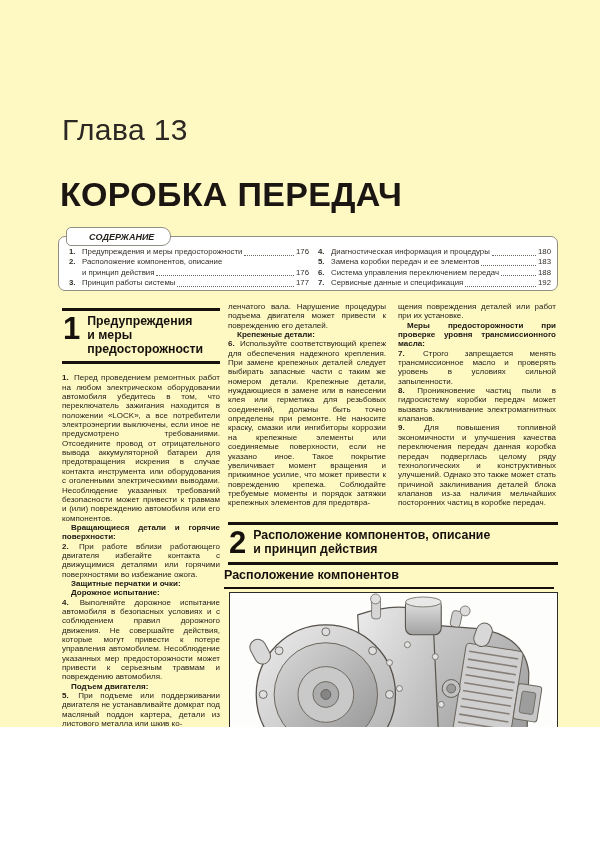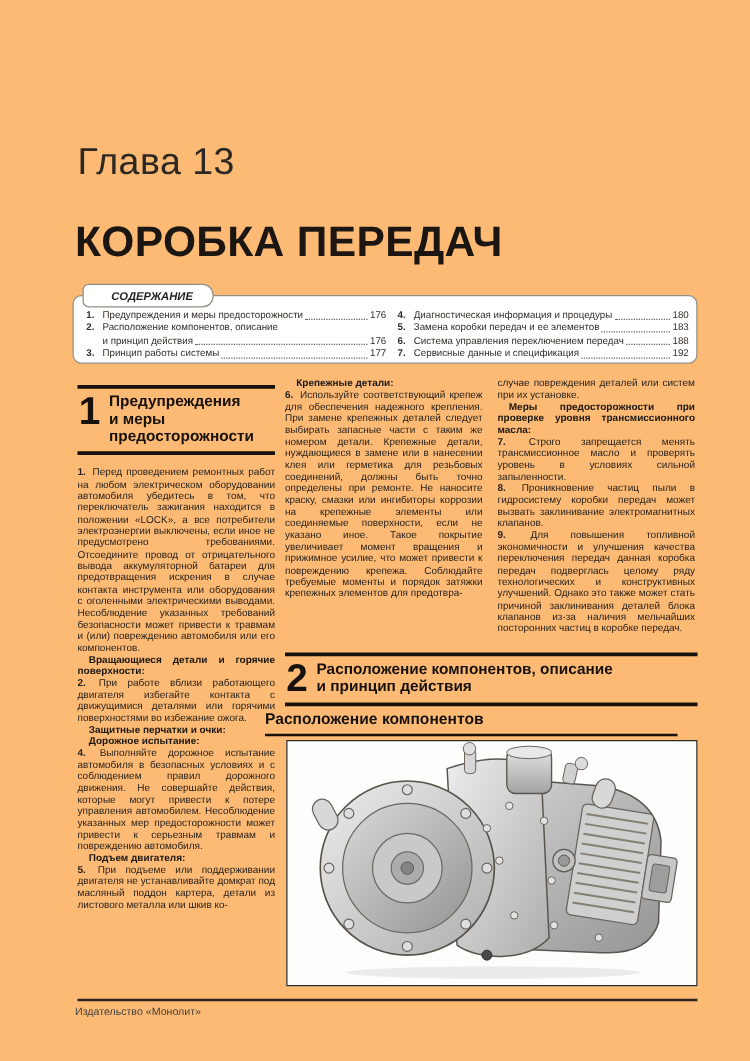--- a/index.html
+++ b/index.html
@@ -1,16 +1,16 @@
 <!DOCTYPE html>
 <html lang="ru"><head>
 <meta charset="utf-8">
 <style>
   html,body{margin:0;padding:0;background:#ffffff;}
-  .page{position:relative;width:600px;height:849px;background:#fdba74;
+  .page{position:relative;width:600px;height:727px;background:#fef9c3;
         font-family:"Liberation Sans",sans-serif;overflow:hidden;color:#27221c;}
 
   .chapter{position:absolute;left:62px;top:113px;font-size:30px;font-weight:400;
            color:#2b2722;letter-spacing:.4px;}
   .doc-title{position:absolute;left:60px;top:175px;font-size:34px;font-weight:800;
              color:#1b1612;letter-spacing:.3px;}
 
   
   .toc-box{position:absolute;left:58px;top:236px;width:500px;height:55px;
            border:1.5px solid #948f85;border-radius:7px;background:#fff;box-sizing:border-box;}
@@ -38,21 +38,21 @@
   #col-right{left:398px;top:302px;}
 
   
   .sec{border-top:3.5px solid #16110d;border-bottom:3.5px solid #16110d;
        padding:3px 0 5px;display:flex;align-items:flex-start;}
   .sec.inflow{margin-bottom:9px;}
   .sec .num{font-size:31px;font-weight:800;line-height:27px;margin:1px 7px 0 1px;color:#16110d;}
   .sec .st{font-weight:700;font-size:12.3px;line-height:13.8px;color:#16110d;text-align:left;padding-top:1px;}
   .sec2{position:absolute;left:228px;top:522px;width:330px;box-sizing:border-box;}
 
-  .subhead{position:absolute;left:212px;top:568px;width:330px;font-weight:700;font-size:12.5px;
+  .subhead{position:absolute;left:224px;top:568px;width:330px;font-weight:700;font-size:12.5px;
            color:#16110d;border-bottom:2.5px solid #16110d;padding-bottom:5px;text-align:left;}
 
   .figure{position:absolute;left:229px;top:592px;width:329px;height:197px;
           border:1.5px solid #2e2a25;box-sizing:border-box;background:#fdfdfc;}
   .figure svg{display:block;width:100%;height:100%;}
 
   .footer-line{position:absolute;left:62px;top:799px;width:496px;height:2px;background:#2a251f;}
   .footer-text{position:absolute;left:60px;top:804px;font-size:8.5px;color:#45403a;}
 </style>
 </head>
@@ -130,26 +130,27 @@
     <p class="bh">Вращающиеся детали и горячие поверхности:</p>
     <p class="bp"><b>2.</b> <span>При работе вблизи работающего двигателя избегайте контакта с движущимися деталями или горячими поверхностями во избежание ожога.</span></p>
     <p class="bh">Защитные перчатки и очки:</p>
     <p class="bh">Дорожное испытание:</p>
     <p class="bp"><b>4.</b> <span>Выполняйте дорожное испытание автомобиля в безопасных условиях и с соблюдением правил дорожного движения. Не совершайте действия, которые могут привести к потере управления автомобилем. Несоблюдение указанных мер предосторожности может привести к серьезным травмам и повреждению автомобиля.</span></p>
     <p class="bh">Подъем двигателя:</p>
     <p class="bp"><b>5.</b> <span>При подъеме или поддерживании двигателя не устанавливайте домкрат под масляный поддон картера, детали из листового металла или шкив ко-</span></p>
   </div>
 
   <div class="col" id="col-mid">
+    <p class="cont">ленчатого вала. Нарушение процедуры подъема двигателя может привести к повреждению его деталей.</p>
     <p class="bh">Крепежные детали:</p>
     <p class="bp"><b>6.</b> <span>Используйте соответствующий крепеж для обеспечения надежного крепления. При замене крепежных деталей следует выбирать запасные части с таким же номером детали. Крепежные детали, нуждающиеся в замене или в нанесении клея или герметика для резьбовых соединений, должны быть точно определены при ремонте. Не наносите краску, смазки или ингибиторы коррозии на крепежные элементы или соединяемые поверхности, если не указано иное. Такое покрытие увеличивает момент вращения и прижимное усилие, что может привести к повреждению крепежа. Соблюдайте требуемые моменты и порядок затяжки крепежных элементов для предотвра-</span></p>
   </div>
 
   <div class="col" id="col-right">
-    <p class="cont">случае повреждения деталей или систем при их установке.</p>
+    <p class="cont">щения повреждения деталей или работ при их установке.</p>
     <p class="bh">Меры предосторожности при проверке уровня трансмиссионного масла:</p>
     <p class="bp"><b>7.</b> <span>Строго запрещается менять трансмиссионное масло и проверять уровень в условиях сильной запыленности.</span></p>
     <p class="bp"><b>8.</b> <span>Проникновение частиц пыли в гидросистему коробки передач может вызвать заклинивание электромагнитных клапанов.</span></p>
     <p class="bp"><b>9.</b> <span>Для повышения топливной экономичности и улучшения качества переключения передач данная коробка передач подверглась целому ряду технологических и конструктивных улучшений. Однако это также может стать причиной заклинивания деталей блока клапанов из-за наличия мельчайших посторонних частиц в коробке передач.</span></p>
   </div>
 
   <div class="sec sec2">
     <span class="num">2</span>
     <span class="st">
       <span>Расположение компонентов, описание</span><br>

